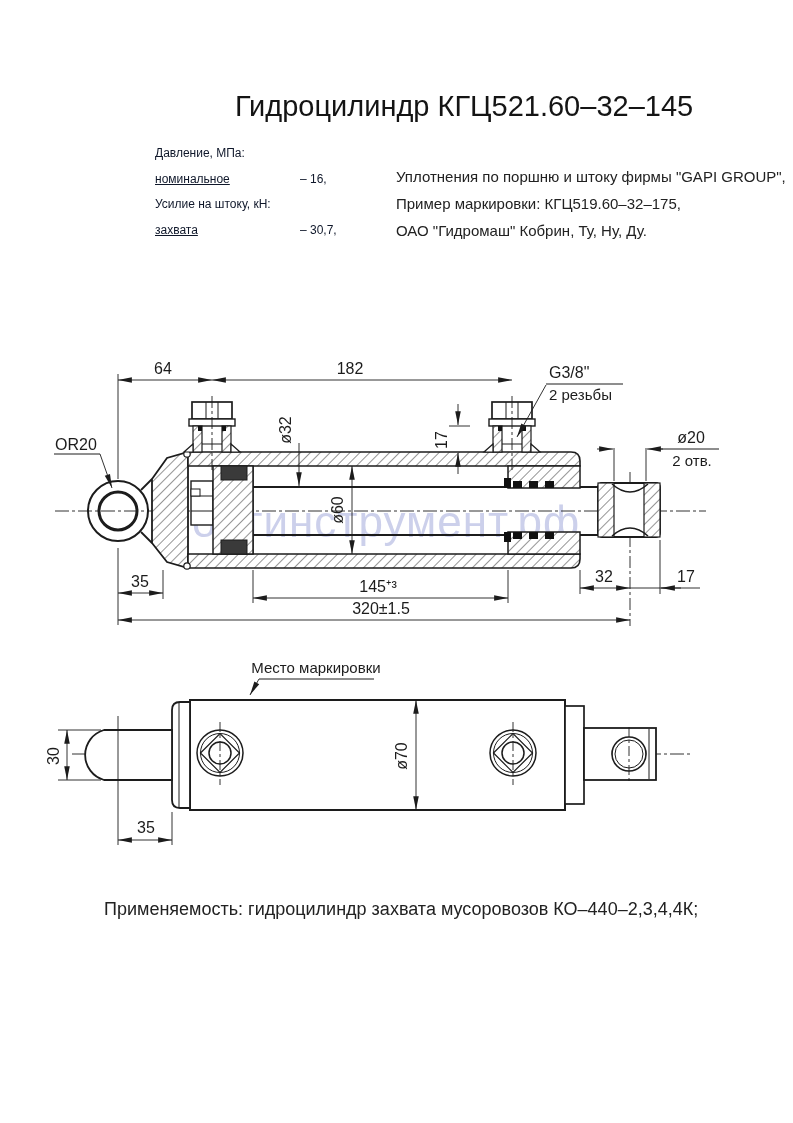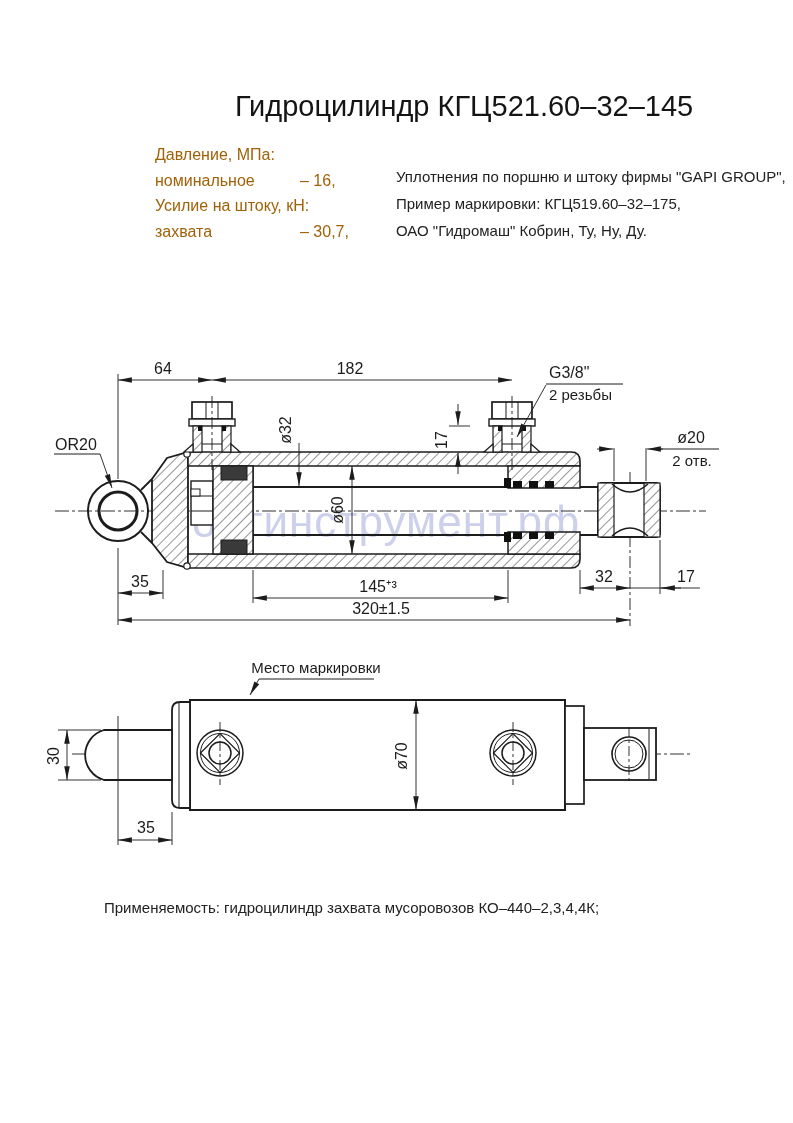--- a/index.html
+++ b/index.html
@@ -1,24 +1,24 @@
 <!DOCTYPE html>
 <html><head>
 <meta charset="utf-8">
 <style>
   html,body{margin:0;padding:0;background:#fff;}
   .page{position:relative;width:793px;height:1123px;background:#fff;overflow:hidden;
         font-family:"Liberation Sans",sans-serif;color:#1f1f1f;}
   .title{position:absolute;left:235px;top:90px;width:440px;text-align:center;
          font-size:29px;letter-spacing:0px;white-space:nowrap;color:#141414;}
-  .specs{position:absolute;left:155px;top:146px;width:240px;font-size:16px;color:#a16207;}
+  .specs{position:absolute;left:155px;top:146px;width:240px;font-size:12px;color:#0f172a;}
   .specs .line{height:25.6px;display:flex;align-items:flex-start;}
-  .specs .lbl{width:145px;}
+  .specs .lbl{width:145px;text-decoration:underline;}
   .notes{position:absolute;left:396px;top:163px;width:360px;font-size:15px;line-height:27px;color:#222;white-space:nowrap;}
-  .application{position:absolute;left:104px;top:899px;font-size:15px;color:#222;white-space:nowrap;text-align:right;}
+  .application{position:absolute;left:104px;top:899px;font-size:18px;color:#222;white-space:nowrap;text-align:right;}
   .watermark{position:absolute;left:192px;top:497px;font-size:44px;letter-spacing:1px;
              color:#c7cbe9;opacity:.9;white-space:nowrap;z-index:1;}
   svg.drawing{position:absolute;left:0;top:0;z-index:2;}
   svg text{font-family:"Liberation Sans",sans-serif;font-size:16px;fill:#1c1c1c;}
   svg text.small{font-size:15px;}
 </style>
 </head>
 <body>
 
 <div class="page">

